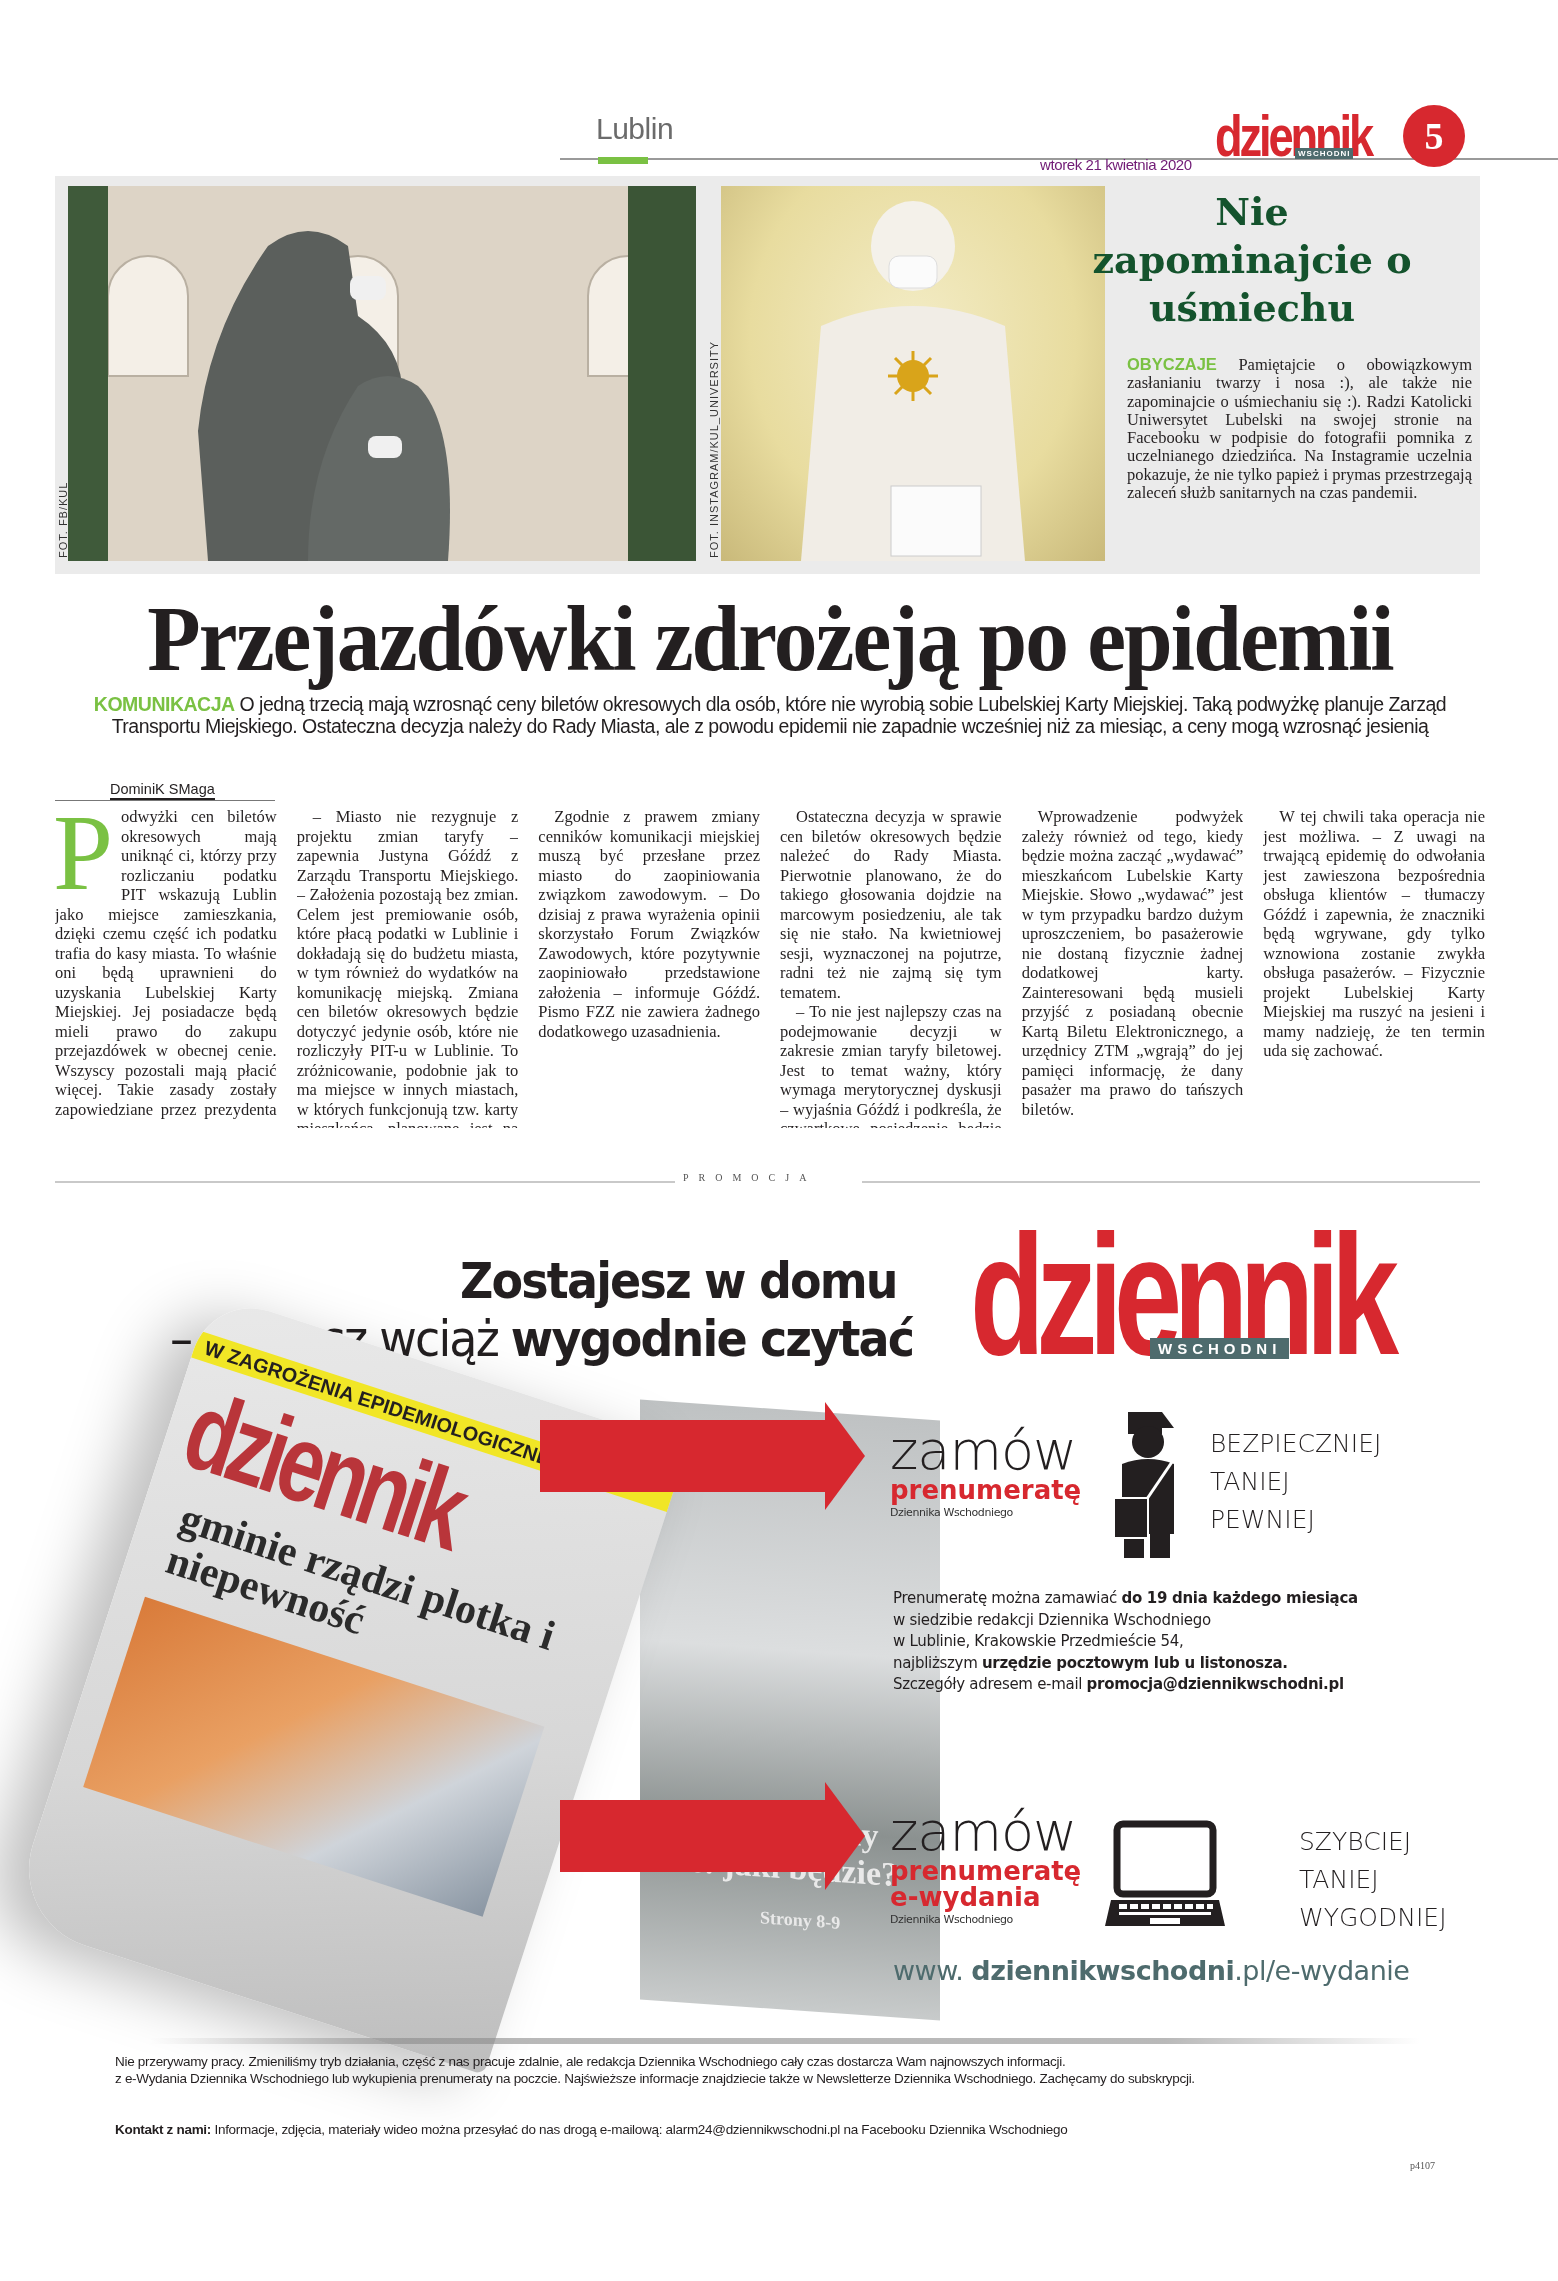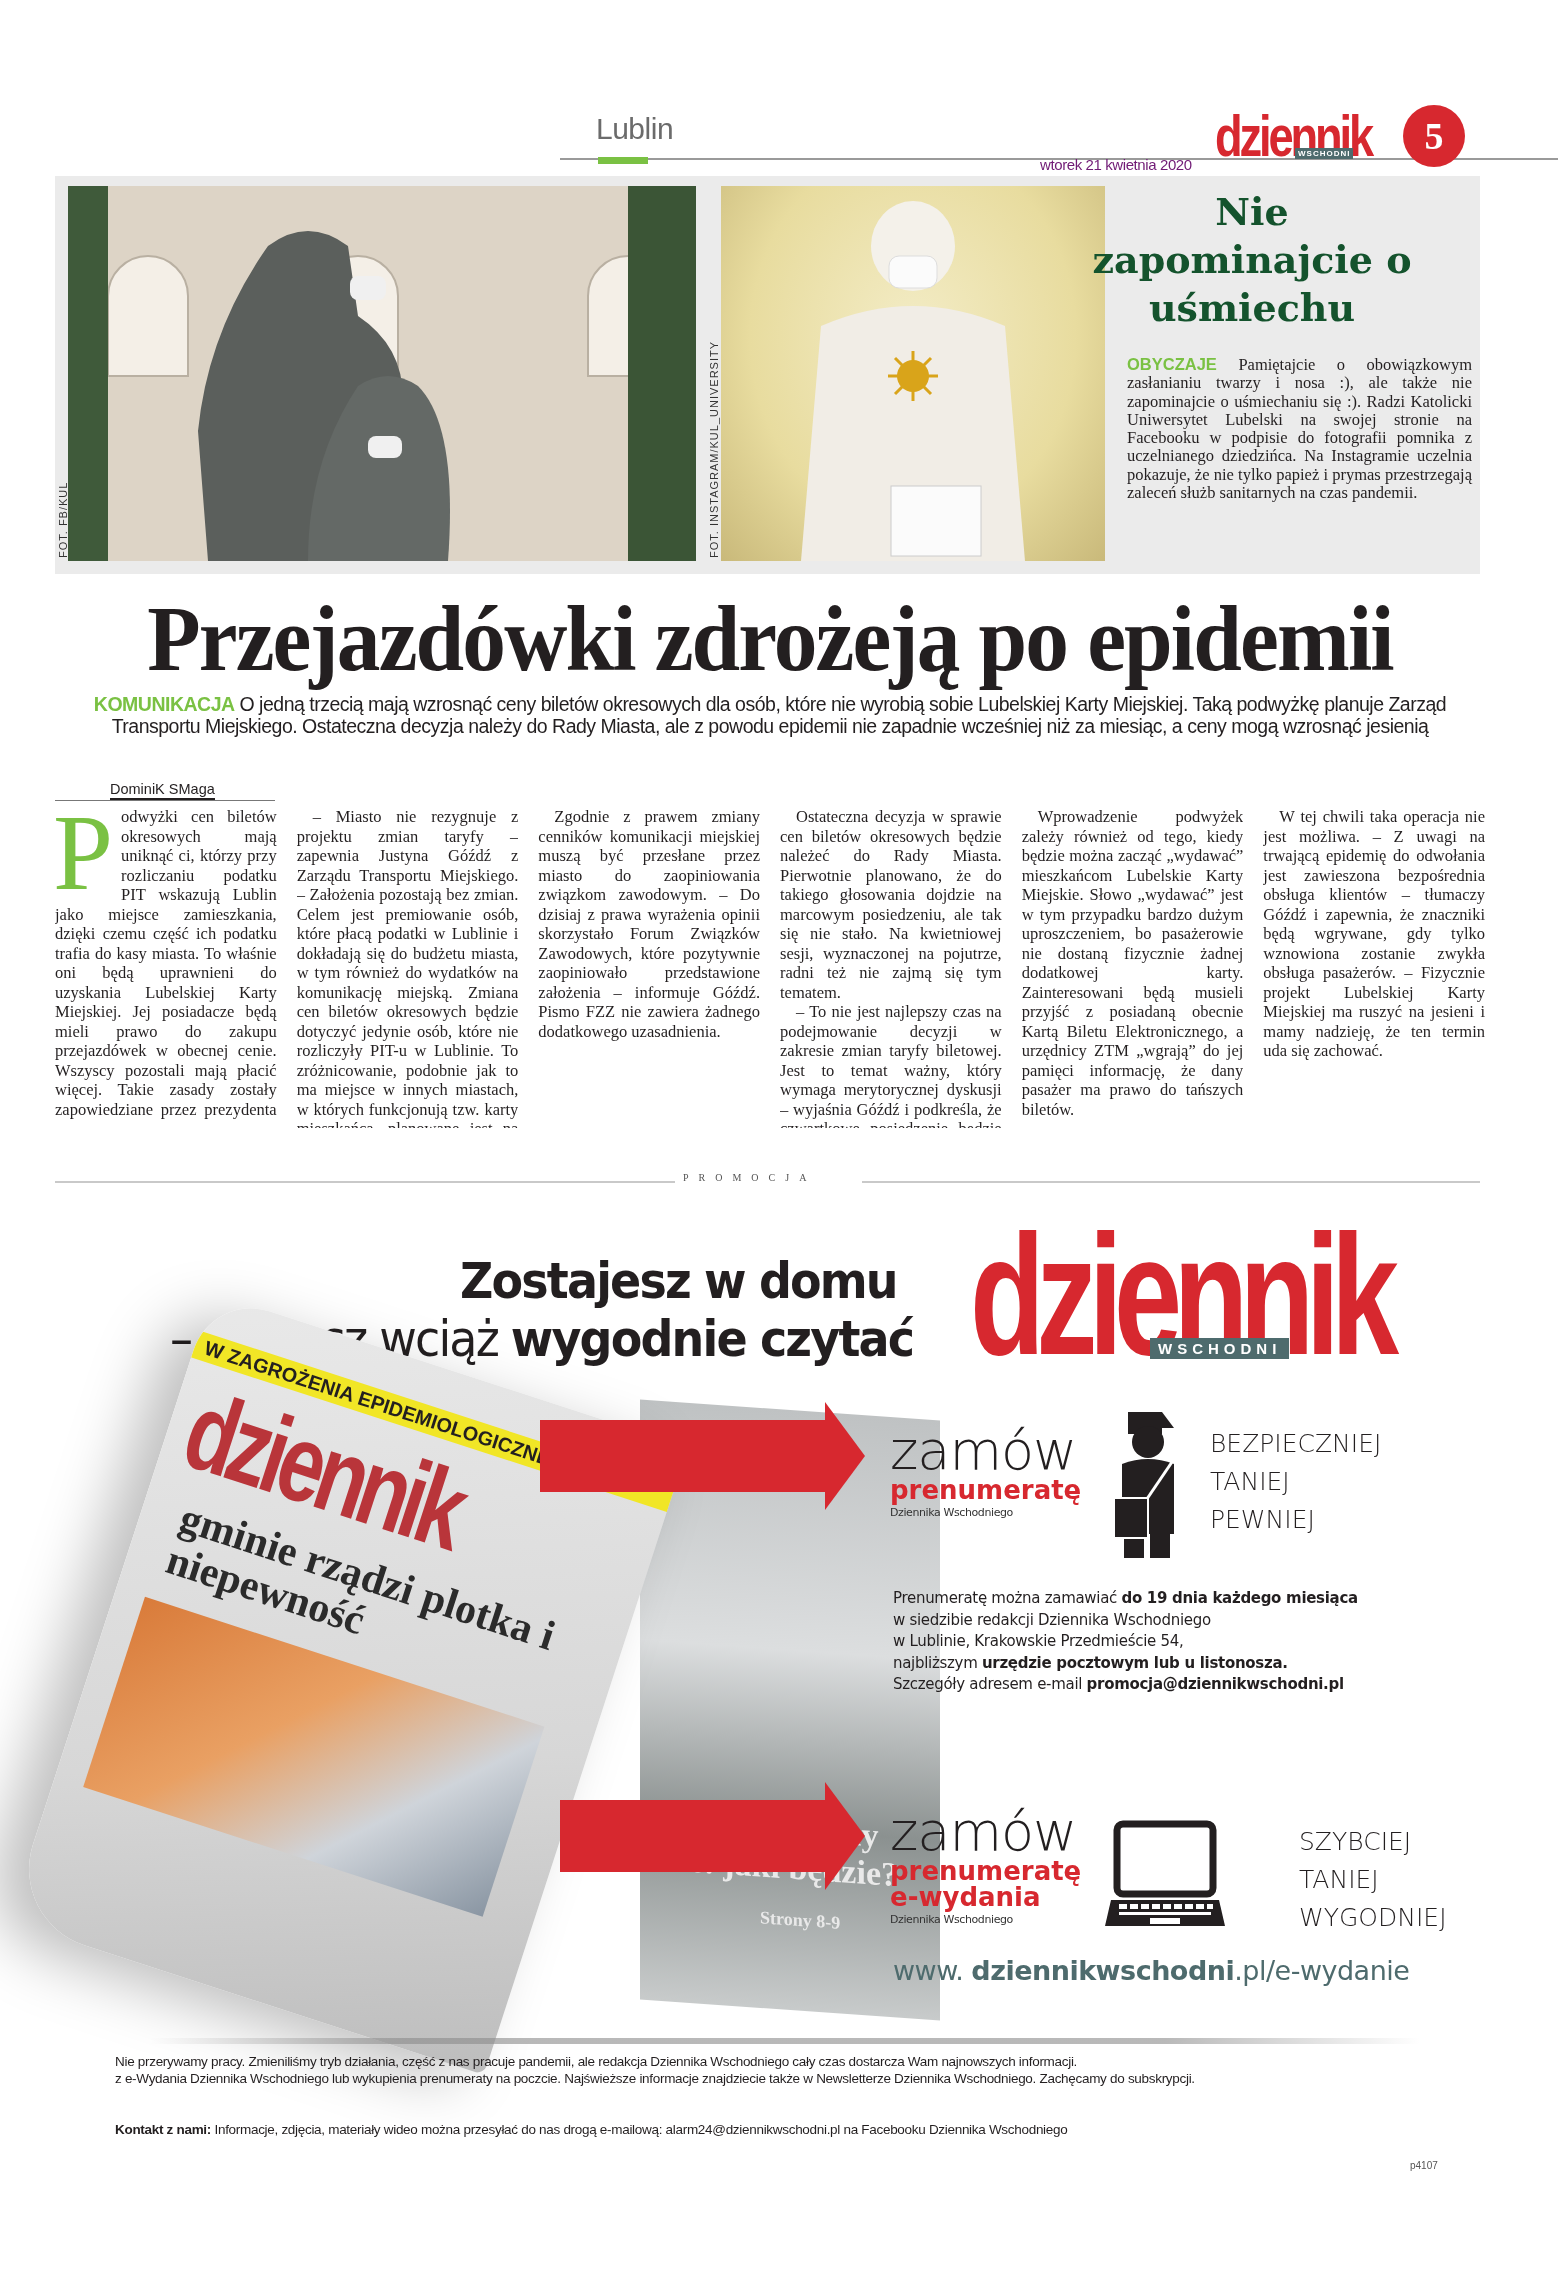--- a/index.html
+++ b/index.html
@@ -85,21 +85,21 @@
   .sub-info b { font-weight: 700; }
 
   .url { position: absolute; left: 893px; top: 1955px; font-family: "DejaVu Sans", sans-serif; font-size: 27px; color: #4e6b6d; letter-spacing: -0.5px; }
   .url b { font-weight: 700; margin-left: 8px; }
 
   .ad-bottom-line { position: absolute; left: 150px; top: 2038px; width: 1270px; height: 6px; background: linear-gradient(90deg, rgba(0,0,0,0) 0%, #8a8a8a 20%, #8a8a8a 80%, rgba(0,0,0,0) 100%); opacity: 0.6; }
 
   .notice { position: absolute; left: 115px; top: 2054px; width: 1380px; font-family: "Liberation Sans", sans-serif; font-size: 13.5px; line-height: 16.5px; color: #231f20; letter-spacing: -0.3px; }
   .contact { position: absolute; left: 115px; top: 2122px; width: 1380px; font-family: "Liberation Sans", sans-serif; font-size: 13.5px; line-height: 16.5px; color: #231f20; letter-spacing: -0.3px; }
   .contact b { font-weight: 700; }
-  .code { position: absolute; left: 1410px; top: 2160px; font-family: Liberation Sans, sans-serif; font-size: 10px; color: #555; }
+  .code { position: absolute; left: 1410px; top: 2160px; font-family: Liberation Serif, serif; font-size: 10px; color: #555; }
 </style>
 </head>
 <body>
 
 <div class="hdr-line"></div>
 <div class="hdr-section">Lublin</div>
 <div class="hdr-green"></div>
 <div class="hdr-date">wtorek 21 kwietnia 2020</div>
 <div class="logo-sm">
   <span class="word">dziennik</span>
@@ -275,19 +275,19 @@
   <div>WYGODNIEJ</div>
 </div>
 
 <div class="url">
   <span>www.</span><b>dziennikwschodni</b><span>.pl/e-wydanie</span>
 </div>
 
 <div class="ad-bottom-line"></div>
 
 <div class="notice">
-  <div>Nie przerywamy pracy. Zmieniliśmy tryb działania, część z nas pracuje pandemii,  ale redakcja Dziennika Wschodniego cały czas dostarcza Wam najnowszych informacji.</div>
+  <div>Nie przerywamy pracy. Zmieniliśmy tryb działania, część z nas pracuje zdalnie,  ale redakcja Dziennika Wschodniego cały czas dostarcza Wam najnowszych informacji.</div>
   <div>z e-Wydania Dziennika Wschodniego lub wykupienia prenumeraty na poczcie. Najświeższe informacje znajdziecie także w Newsletterze Dziennika Wschodniego.  Zachęcamy do subskrypcji.</div>
 </div>
 <div class="contact">
   <div><b>Kontakt z nami:</b><span> Informacje, zdjęcia, materiały wideo można przesyłać do nas drogą e-mailową: alarm24@dziennikwschodni.pl na Facebooku Dziennika Wschodniego</span></div>
 </div>
 <div class="code">p4107</div>
 
 </body></html>

